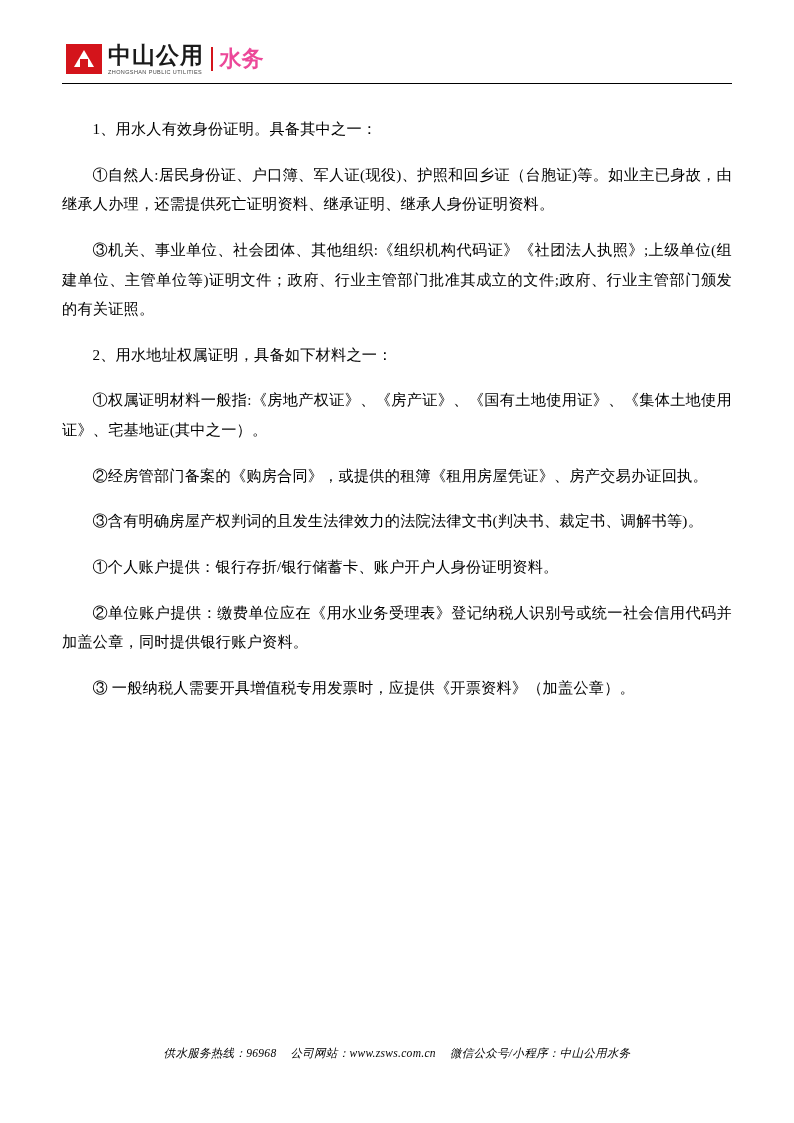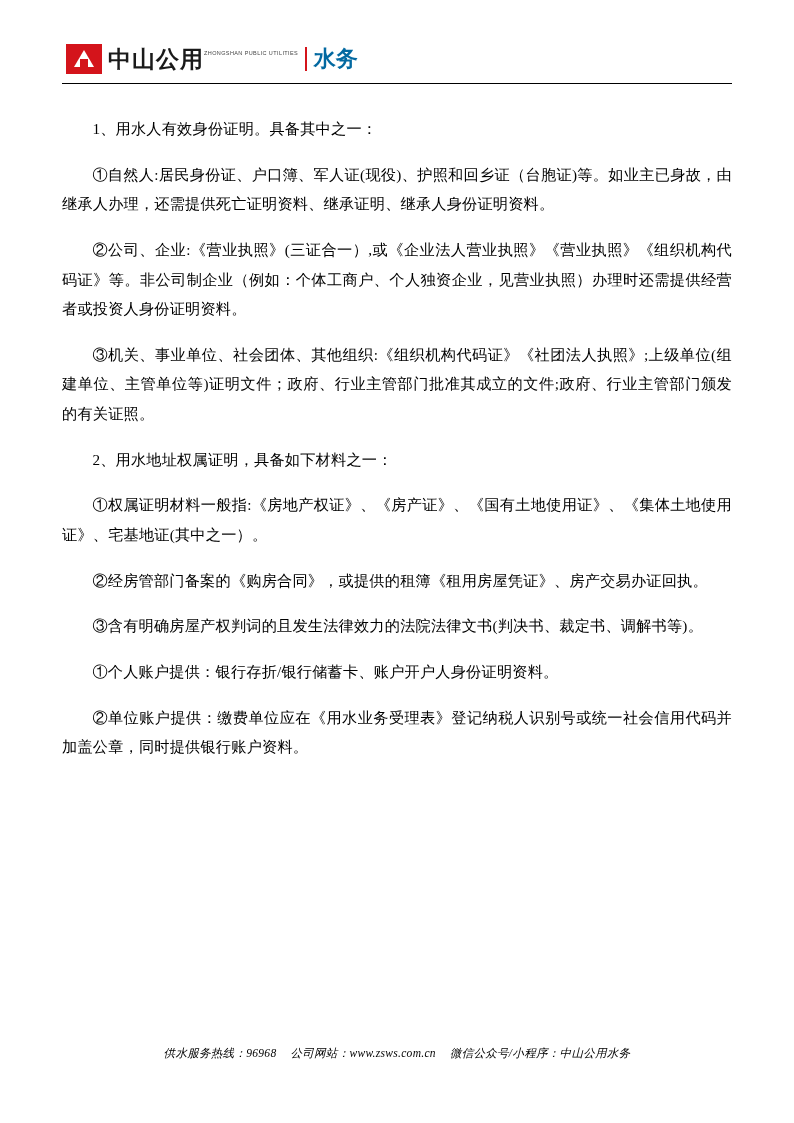--- a/index.html
+++ b/index.html
@@ -74,34 +74,34 @@
   }
   .logo-sub {
     font-family: "Liberation Sans", sans-serif;
     font-size: 5.5px;
     letter-spacing: 0.4px;
     color: #444;
     margin-top: 2px;
   }
   .logo-col {
     display: flex;
-    flex-direction: row;
+    flex-direction: column;
     justify-content: center;
   }
   .logo-divider {
     width: 1.5px;
     height: 24px;
     background: #d4141b;
     margin: 0 7px;
   }
   .logo-text-red {
     font-family: "Liberation Sans", sans-serif;
     font-weight: bold;
     font-size: 22px;
-    color: #0369a1;
+    color: #ec4899;
     line-height: 1;
   }
   .header-rule {
     position: absolute;
     left: 62px;
     right: 62px;
     top: 83px;
     height: 1px;
     background: #000000;
   }
@@ -146,27 +146,27 @@
       </span>
       <span class="logo-divider"></span>
       <span class="logo-text-red">水务</span>
     </div>
   </div>
   <div class="header-rule"></div>
 
   <div class="content">
     <p class="para">1、用水人有效身份证明。具备其中之一：</p>
     <p class="para">①自然人:居民身份证、户口簿、军人证(现役)、护照和回乡证（台胞证)等。如业主已身故，由继承人办理，还需提供死亡证明资料、继承证明、继承人身份证明资料。</p>
-    <p class="para">②公司、企业:《营业执照》(三证合一）,或《企业法人营业执照》《营业执照》《组织机构代码证》等。非公司制企业（例如：个体工商户、个人独资企业，见营业执照）办理时还需提供经营者或投资人身份证明资料。</p>
     <p class="para">③机关、事业单位、社会团体、其他组织:《组织机构代码证》《社团法人执照》;上级单位(组建单位、主管单位等)证明文件；政府、行业主管部门批准其成立的文件;政府、行业主管部门颁发的有关证照。</p>
     <p class="para">2、用水地址权属证明，具备如下材料之一：</p>
     <p class="para">①权属证明材料一般指:《房地产权证》、《房产证》、《国有土地使用证》、《集体土地使用证》、宅基地证(其中之一）。</p>
     <p class="para">②经房管部门备案的《购房合同》，或提供的租簿《租用房屋凭证》、房产交易办证回执。</p>
     <p class="para">③含有明确房屋产权判词的且发生法律效力的法院法律文书(判决书、裁定书、调解书等)。</p>
     <p class="para">①个人账户提供：银行存折/银行储蓄卡、账户开户人身份证明资料。</p>
     <p class="para">②单位账户提供：缴费单位应在《用水业务受理表》登记纳税人识别号或统一社会信用代码并加盖公章，同时提供银行账户资料。</p>
+    <p class="para">③ 一般纳税人需要开具增值税专用发票时，应提供《开票资料》（加盖公章）。</p>
   </div>
 
   <div class="footer">
     <span>供水服务热线：</span><span>96968</span><span class="gap"></span><span>公司网站：</span><span>www.zsws.com.cn</span><span class="gap"></span><span>微信公众号/小程序：</span><span>中山公用水务</span>
   </div>
 
 </div>
 
 </body></html>

